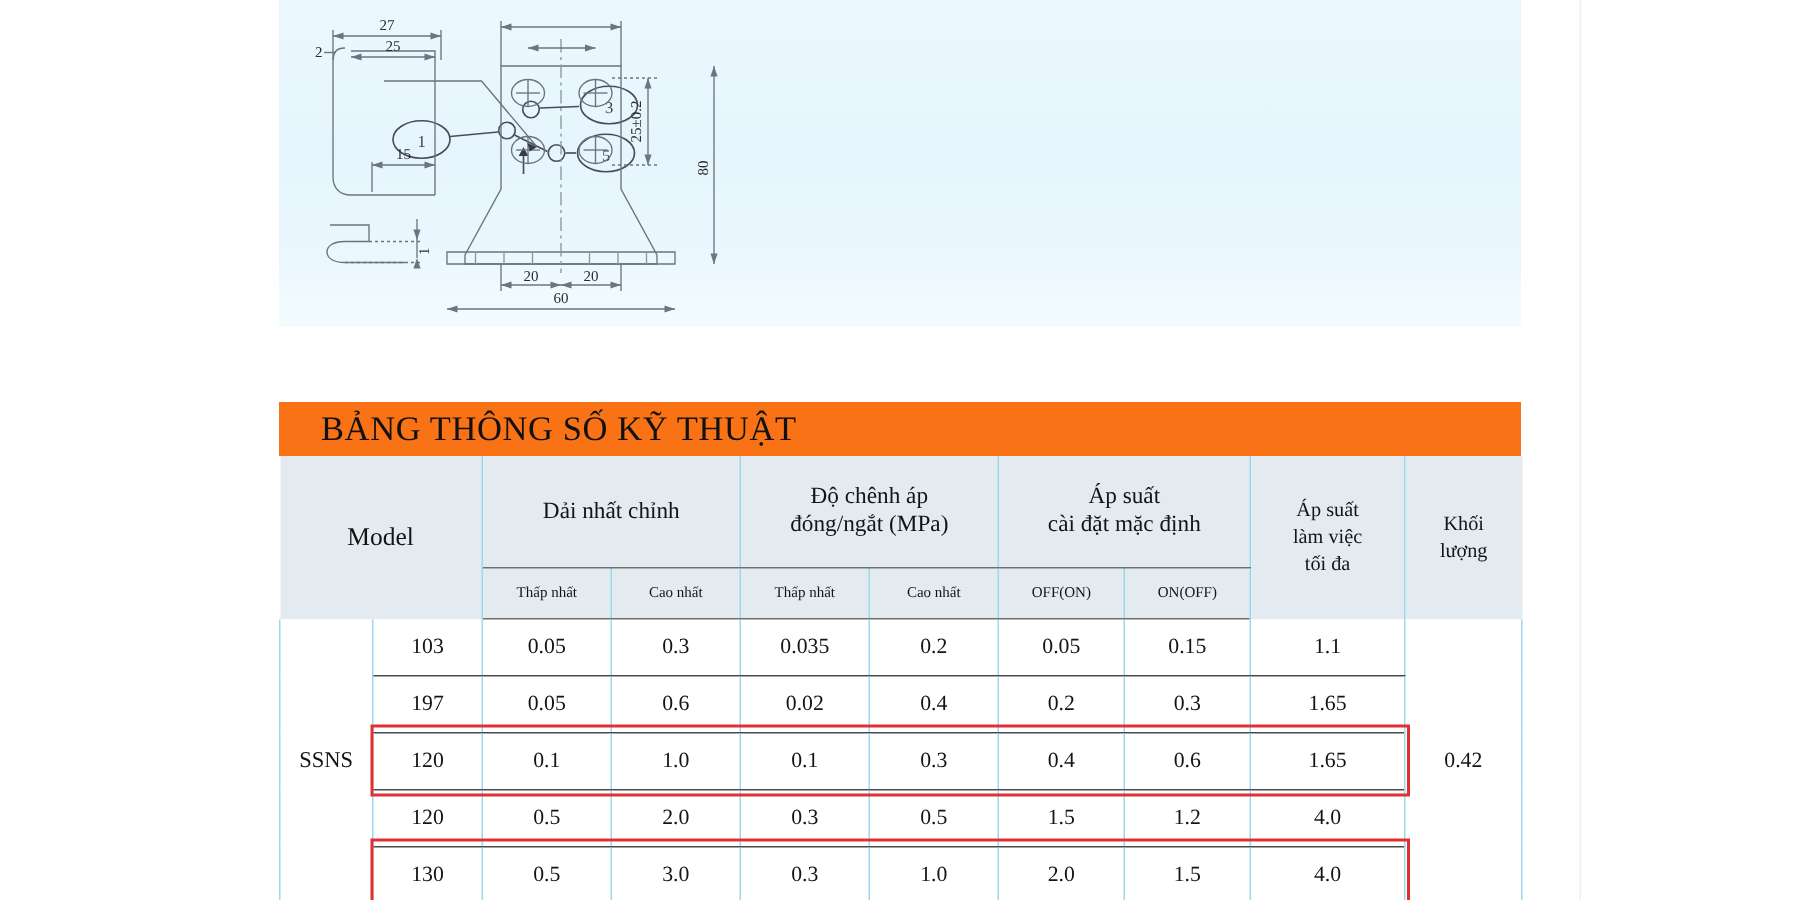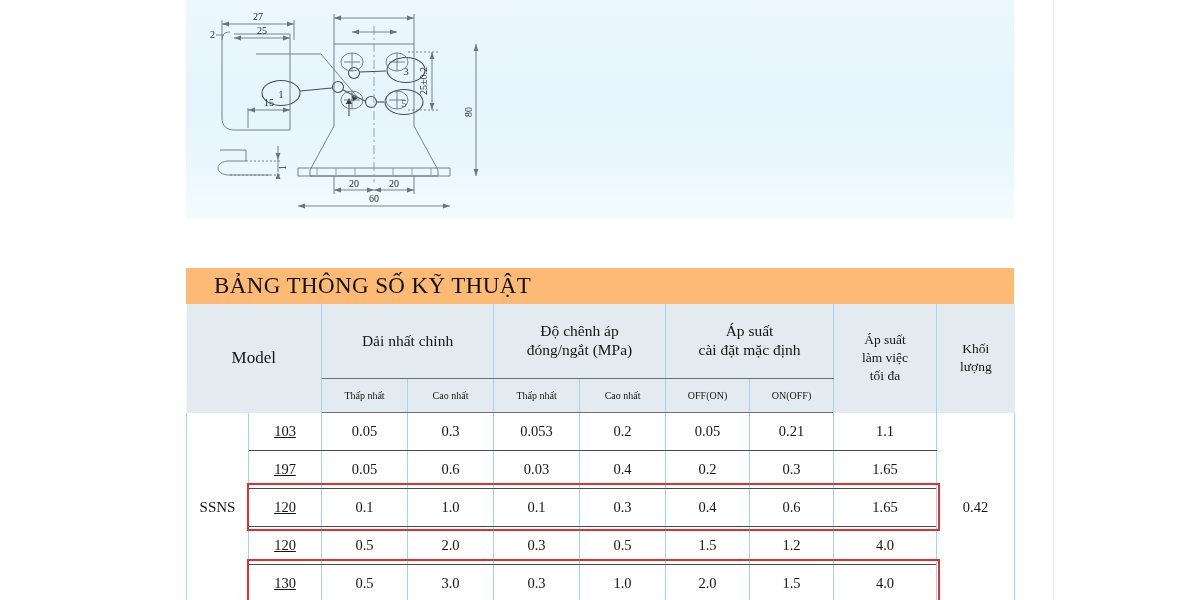--- a/index.html
+++ b/index.html
@@ -15,21 +15,21 @@
   
   .illus-panel{
     position:absolute;left:186px;top:0;width:828px;height:218px;
     background:linear-gradient(180deg,#ecf8fe 0%,#e6f5fd 45%,#eaf7fe 75%,#f3fbff 100%);
   }
   .illus-panel svg{display:block;width:100%;height:100%;}
 
   
   .table-wrap{position:absolute;left:186px;top:268px;width:828px;}
   .tbl-title{
-    height:36px;background:#fdba74;display:flex;align-items:center;
+    height:36px;background:#f97316;display:flex;align-items:center;
     padding-left:28px;box-sizing:border-box;
   }
   .tbl-title span{
     font-size:23px;letter-spacing:.4px;color:#111;font-family:"Liberation Serif",serif;
   }
 
   table.spec{
     border-collapse:collapse;width:828px;table-layout:fixed;
     font-family:"Liberation Serif",serif;
   }
@@ -43,21 +43,21 @@
   .hd-sub{height:31px;font-size:10px;}
   .hd-model{font-size:17px;}
   .hd-tall{font-size:13.5px;line-height:1.35;}
 
   thead tr.hdr-row1 th{border-top:none;}
   thead tr:last-child th{border-bottom:1px solid #6f6f6f;}
 
   tbody td{height:35px;font-size:14.5px;background:#ffffff;}
   tbody tr td{border-bottom:1px solid #4a4a4a;}
   tbody tr:first-child td{border-top:none;}
-  td.edge{border-left:none;text-decoration:underline;}
+  td.edge{border-left:none;}
   td.model-name{font-size:15px;border-left:none;border-bottom:none;border-right:1px solid #9ed6ef;}
   td.weight{font-size:14.5px;border-right:none;border-bottom:none;border-left:1px solid #9ed6ef;}
   tbody tr:last-child td{border-bottom:1px solid #4a4a4a;}
 
   
   .hl{position:absolute;border:2.5px solid #e03030;pointer-events:none;box-sizing:border-box;}
 
   .colw1{width:62px;}  
   .colw2{width:73px;}  
   .colw3{width:86px;}
@@ -256,32 +256,32 @@
           <th class="hd-sub">OFF(ON)</th>
           <th class="hd-sub">ON(OFF)</th>
         </tr>
       </thead>
       <tbody id="spec-body">
           <tr>
             <td class="model-name" rowspan="5">SSNS</td>
             <td class="edge">103</td>
             <td>0.05</td>
             <td>0.3</td>
-            <td>0.053</td>
+            <td>0.035</td>
             <td>0.2</td>
             <td>0.05</td>
-            <td>0.21</td>
+            <td>0.15</td>
             <td>1.1</td>
             <td class="weight" rowspan="5">0.42</td>
           </tr>
           <tr>
             <td class="edge">197</td>
             <td>0.05</td>
             <td>0.6</td>
-            <td>0.03</td>
+            <td>0.02</td>
             <td>0.4</td>
             <td>0.2</td>
             <td>0.3</td>
             <td>1.65</td>
           </tr>
           <tr>
             <td class="edge">120</td>
             <td>0.1</td>
             <td>1.0</td>
             <td>0.1</td>

